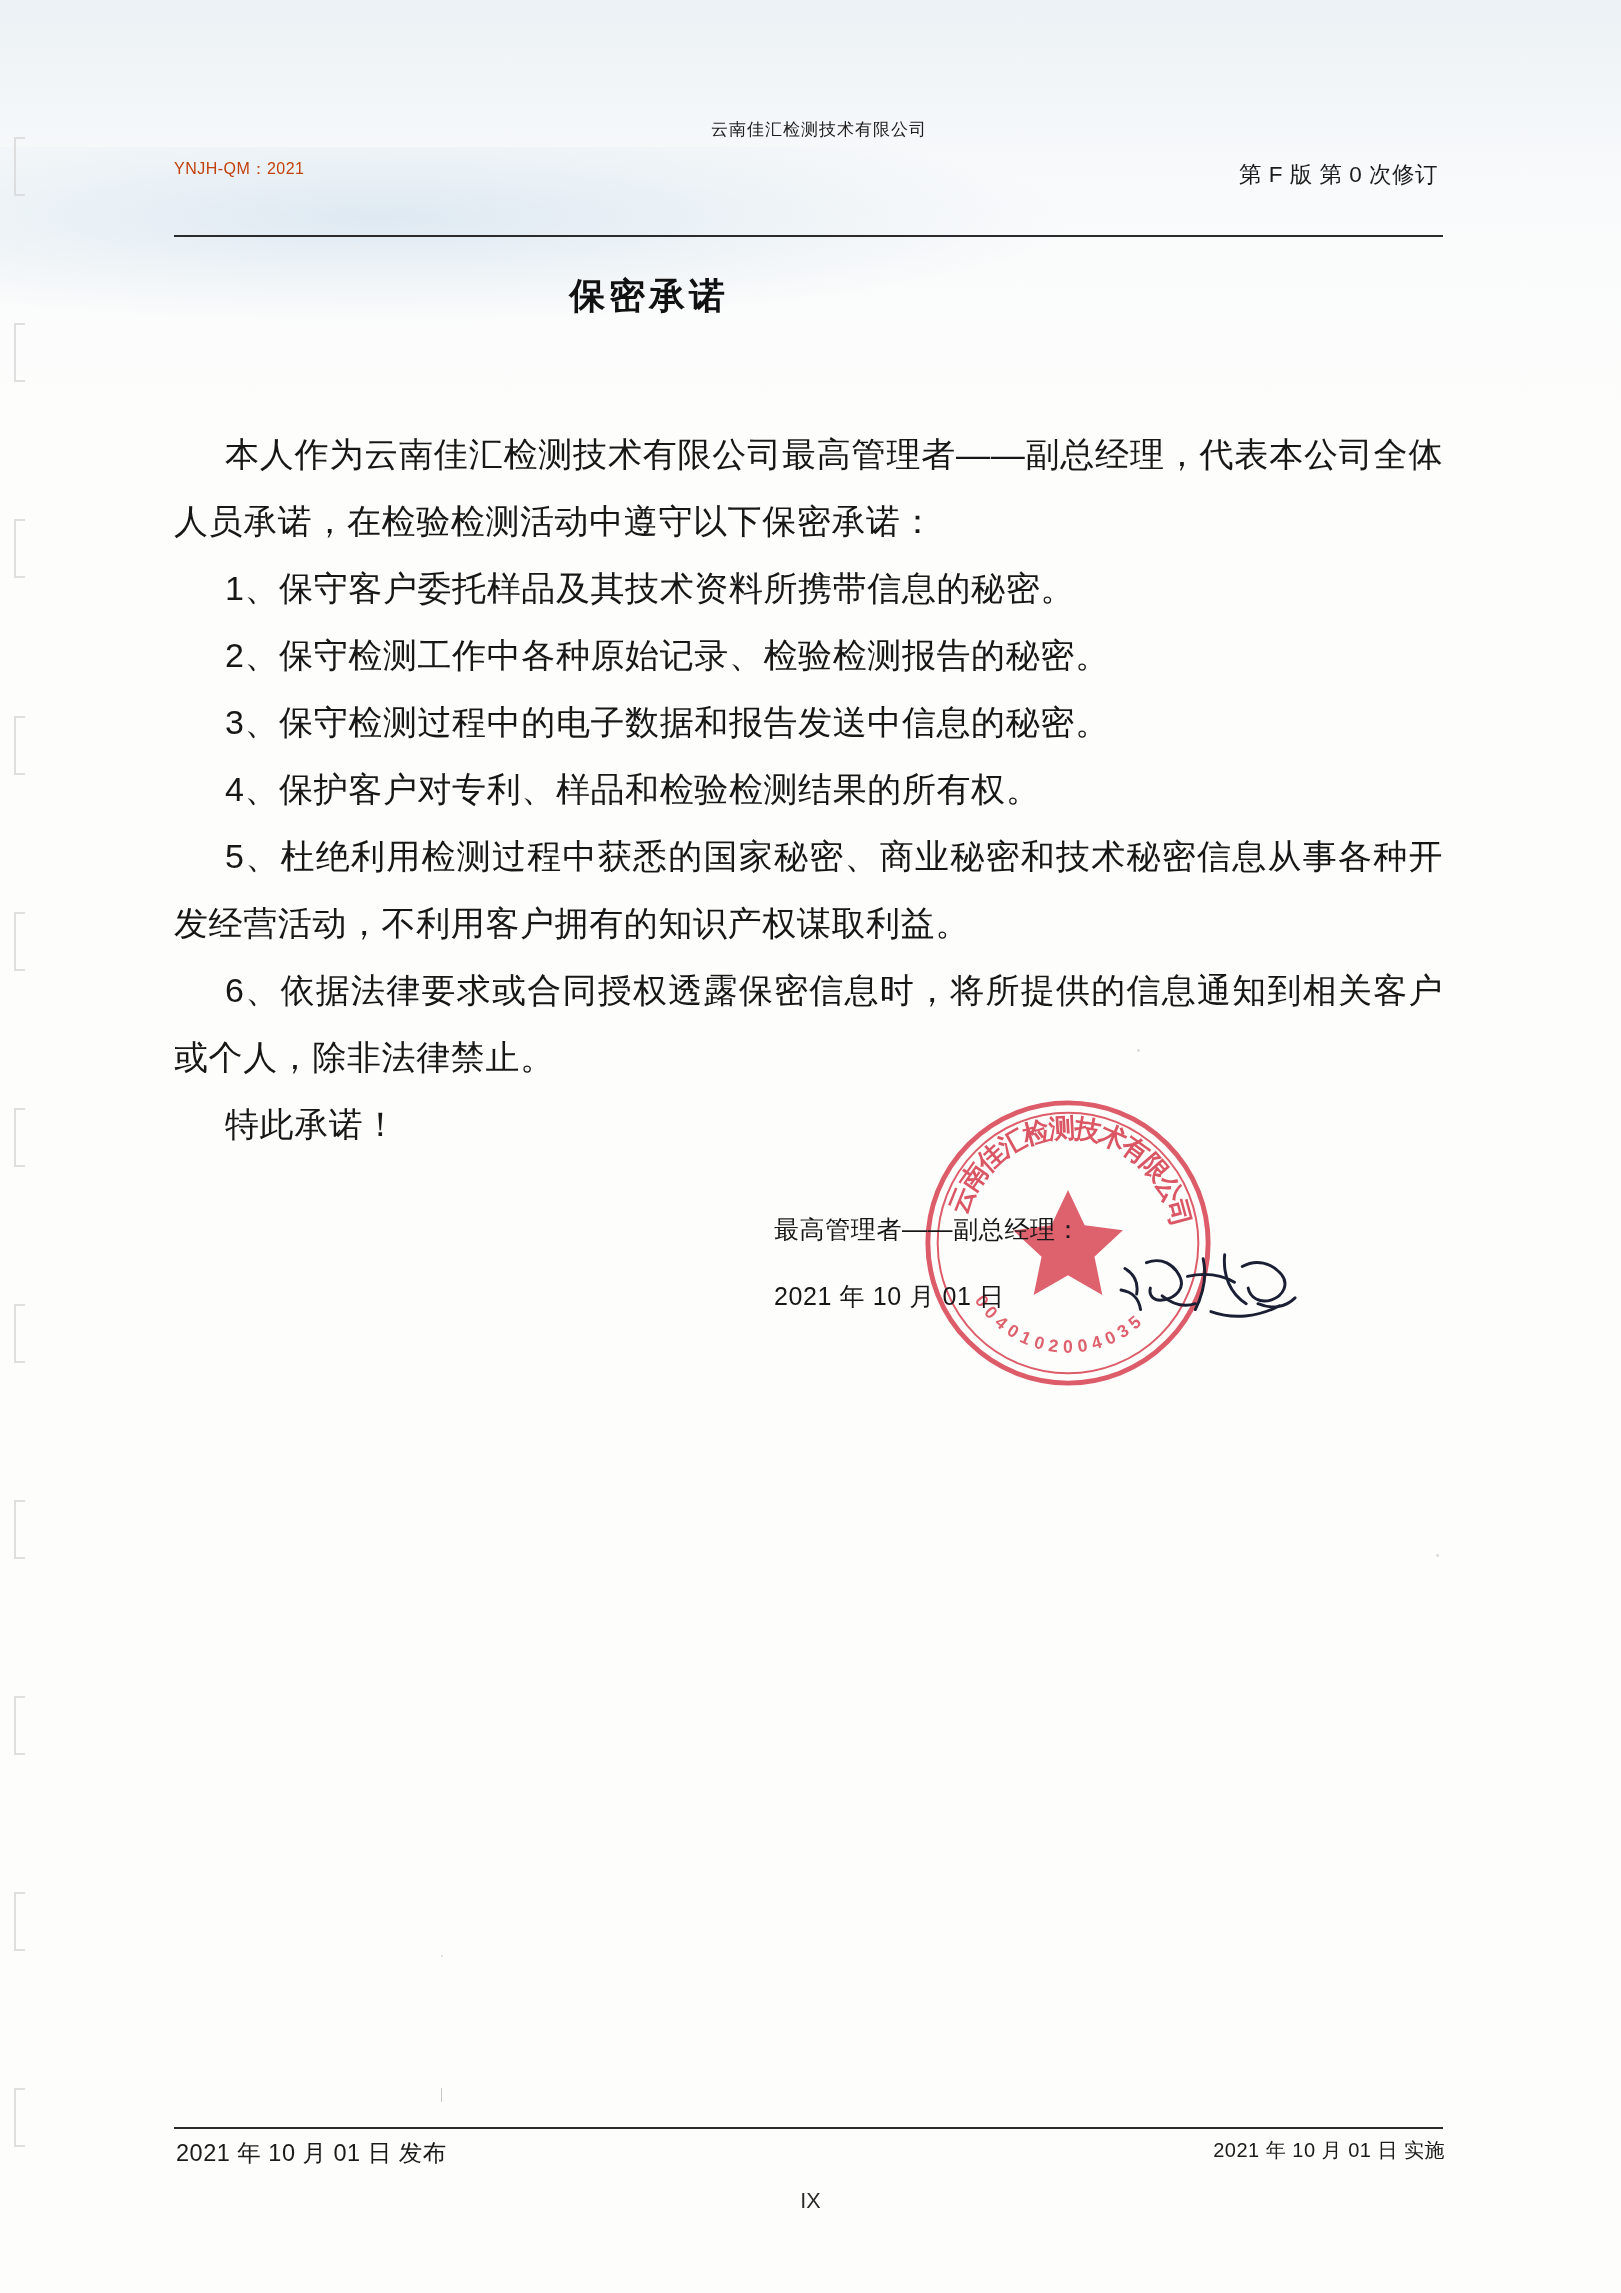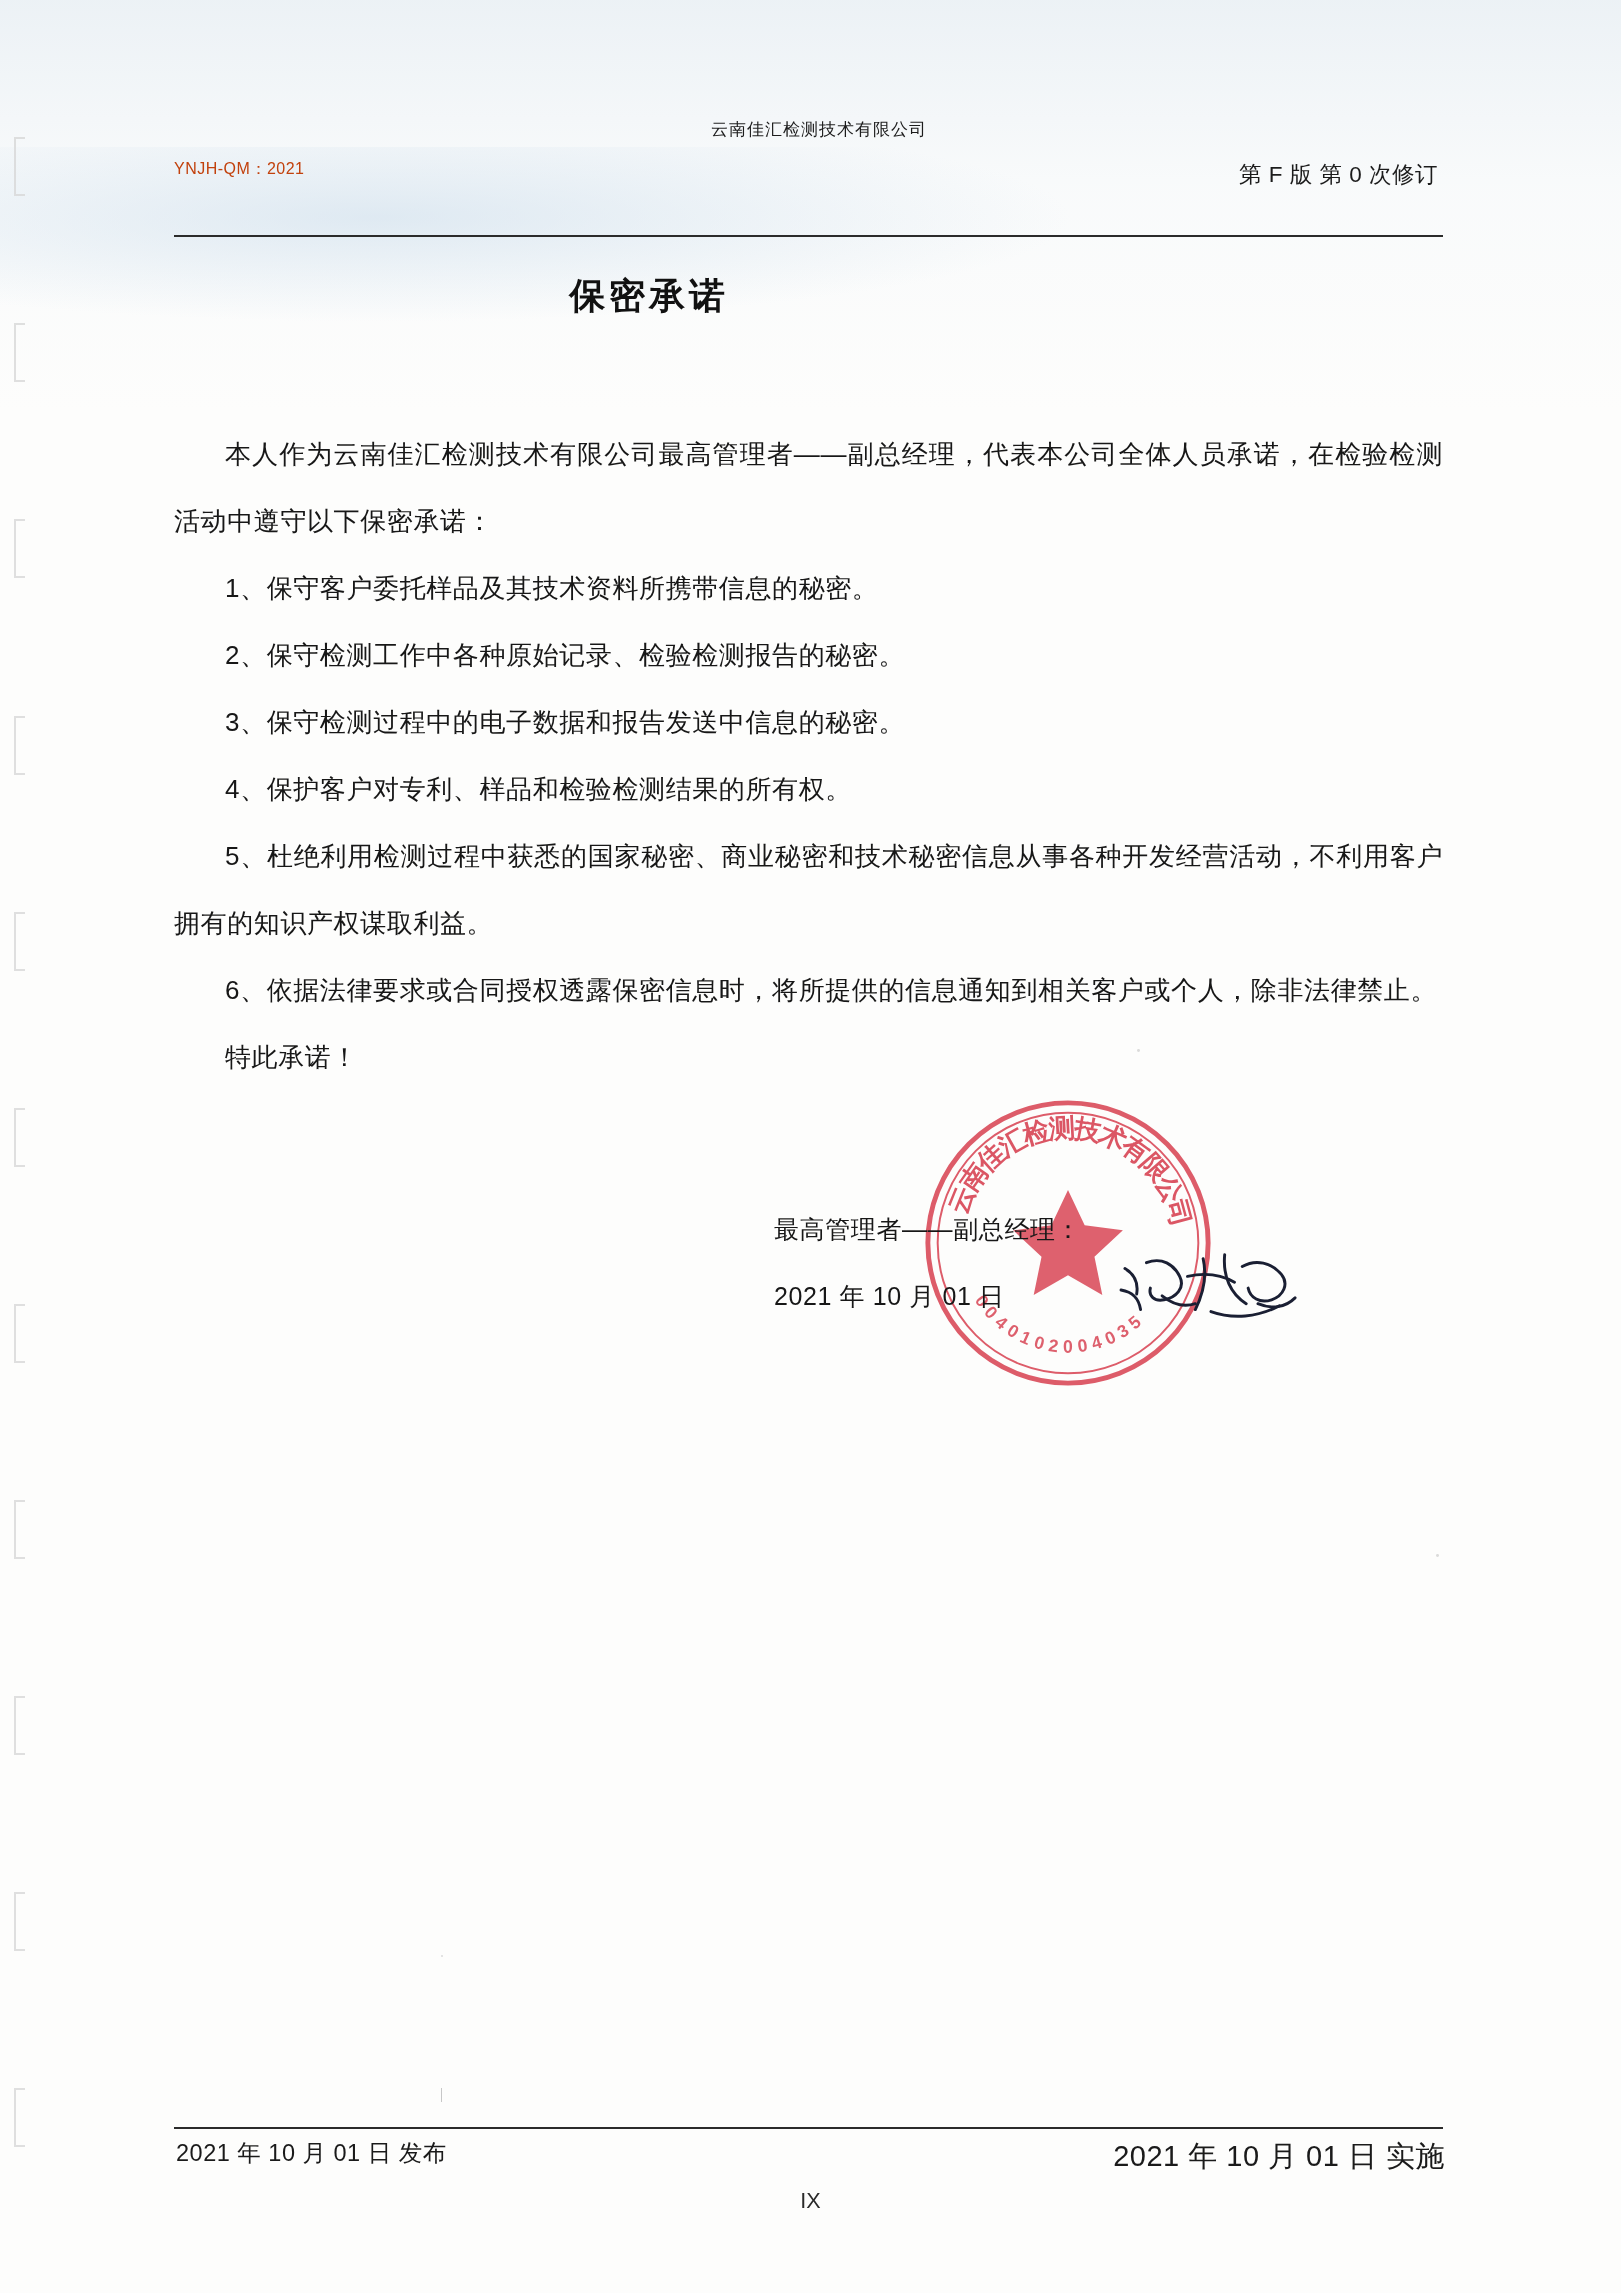--- a/index.html
+++ b/index.html
@@ -106,21 +106,21 @@
     font-size: 36px;
     font-weight: 700;
     color: #111111;
     letter-spacing: 3.9px;
   }
   .body-text {
     position: absolute;
     left: 174px;
     top: 421px;
     width: 1269px;
-    font-size: 26px;
+    font-size: 34px;
     line-height: 67px;
     color: #171717;
     letter-spacing: 0.6px;
   }
   .para {
     margin: 0 0 0 0;
     text-align: justify;
     text-justify: inter-ideograph;
   }
   .para.indent {
@@ -171,21 +171,21 @@
     left: 176px;
     top: 2137px;
     font-size: 23.5px;
     color: #1a1a1a;
     letter-spacing: 0.5px;
   }
   .footer-right {
     position: absolute;
     right: 176px;
     top: 2137px;
-    font-size: 29px;
+    font-size: 20px;
     color: #1a1a1a;
     letter-spacing: 0.5px;
   }
   .page-number {
     position: absolute;
     left: 0;
     top: 2188px;
     width: 1621px;
     text-align: center;
     font-size: 21.6px;

